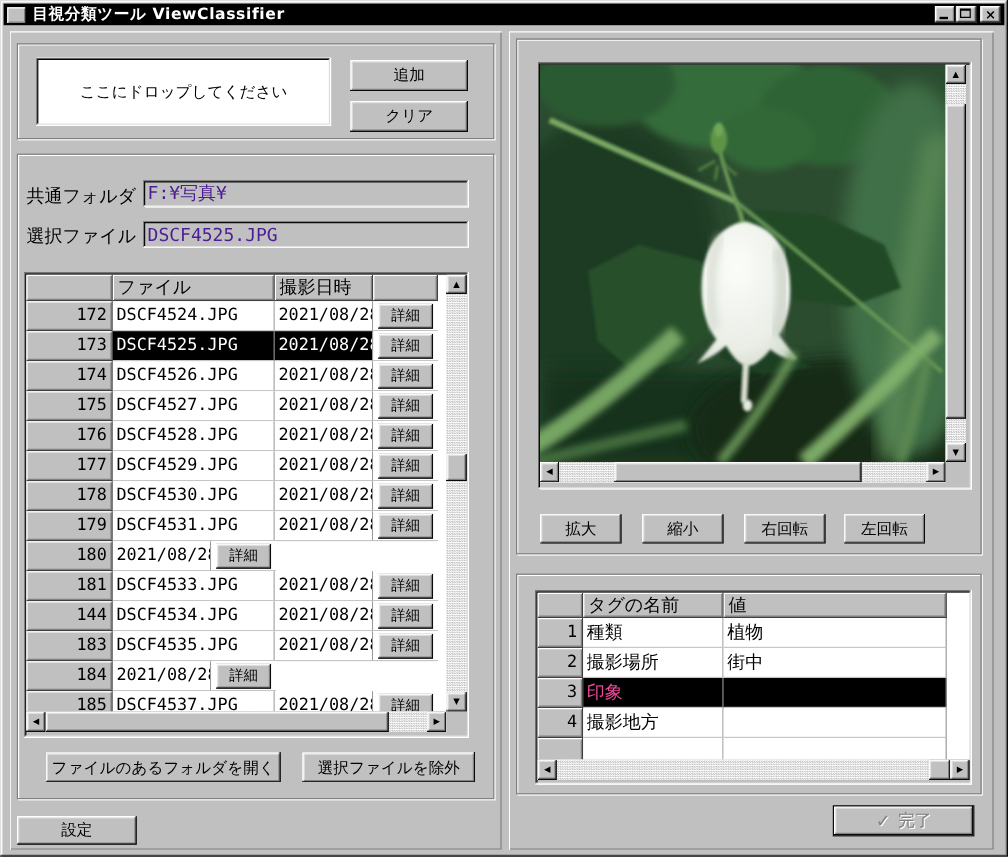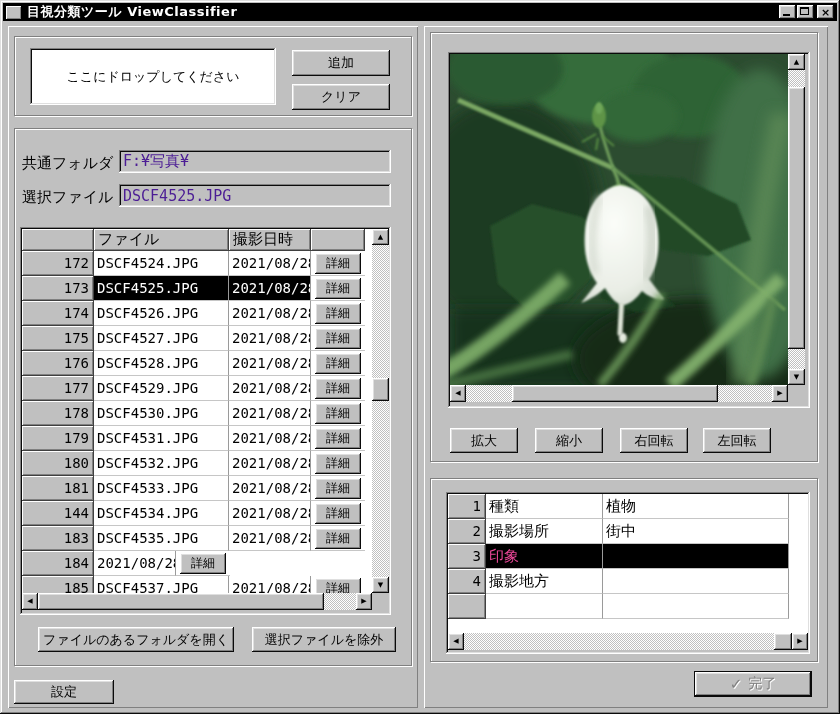--- a/index.html
+++ b/index.html
@@ -168,21 +168,20 @@
           <div class="grow filerow">
     <div class="gcell fixedcell numcell col-num">179</div>
     <div class="gcell datacell col-file">DSCF4531.JPG</div>
     <div class="gcell datacell col-date">2021/08/28</div>
     <div class="gcell datacell detcell col-det">
       <div class="btn raised det-btn">詳細</div>
     </div>
   </div>
           <div class="grow filerow">
     <div class="gcell fixedcell numcell col-num">180</div>
-    <div class="gcell datacell col-file">DSCF4532.JPG</div>
     <div class="gcell datacell col-date">2021/08/28</div>
     <div class="gcell datacell detcell col-det">
       <div class="btn raised det-btn">詳細</div>
     </div>
   </div>
           <div class="grow filerow">
     <div class="gcell fixedcell numcell col-num">181</div>
     <div class="gcell datacell col-file">DSCF4533.JPG</div>
     <div class="gcell datacell col-date">2021/08/28</div>
     <div class="gcell datacell detcell col-det">
@@ -310,20 +309,25 @@
     <div class="abs corner" style="left:340px;top:333px;width:17px;height:17px;"></div>
   </div>
   <div class="abs btn raised" style="left:450px;top:428px;width:68px;height:25px;">拡大</div>
   <div class="abs btn raised" style="left:535px;top:428px;width:68px;height:25px;">縮小</div>
   <div class="abs btn raised" style="left:620px;top:428px;width:68px;height:25px;">右回転</div>
   <div class="abs btn raised" style="left:703px;top:428px;width:68px;height:25px;">左回転</div>
 
   <div class="abs etched" style="left:430px;top:478px;width:388px;height:184px;"></div>
   <div class="abs gridwrap sunken" style="left:446px;top:492px;width:364px;height:162px;">
     <div class="abs grid" style="left:2px;top:2px;width:360px;height:139px;">
+      <div class="grow hdr">
+        <div class="gcell fixedcell tcol-num" style="height:21px;"></div>
+        <div class="gcell fixedcell tcol-name" style="height:21px;">タグの名前</div>
+        <div class="gcell fixedcell tcol-val" style="height:21px;">値</div>
+      </div>
       <div>
           <div class="grow tagrow">
     <div class="gcell fixedcell numcell tcol-num">1</div>
     <div class="gcell datacell tcol-name">種類</div>
     <div class="gcell datacell tcol-val">植物</div>
   </div>
           <div class="grow tagrow">
     <div class="gcell fixedcell numcell tcol-num">2</div>
     <div class="gcell datacell tcol-name">撮影場所</div>
     <div class="gcell datacell tcol-val">街中</div>

